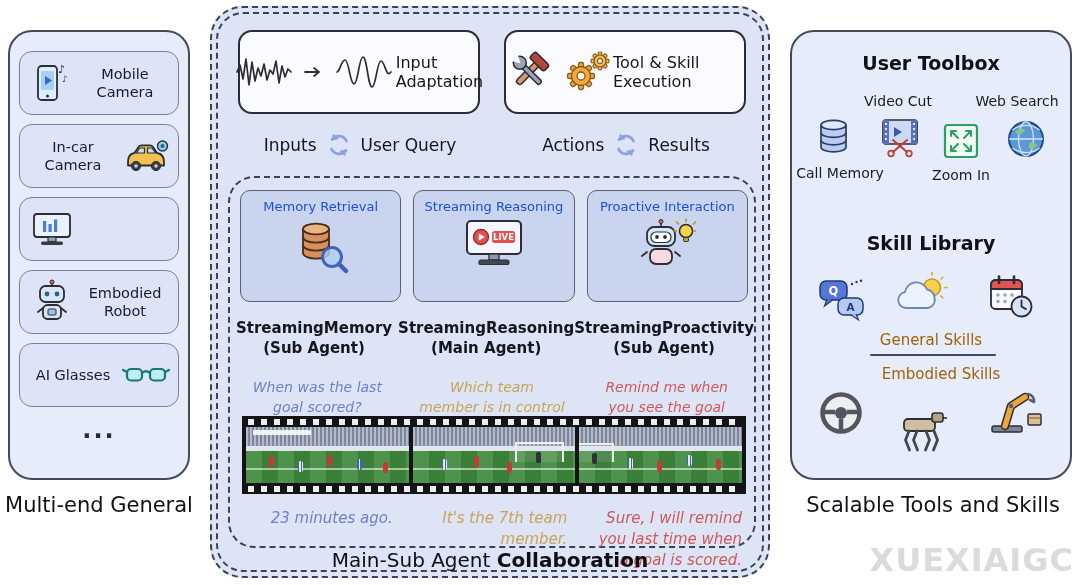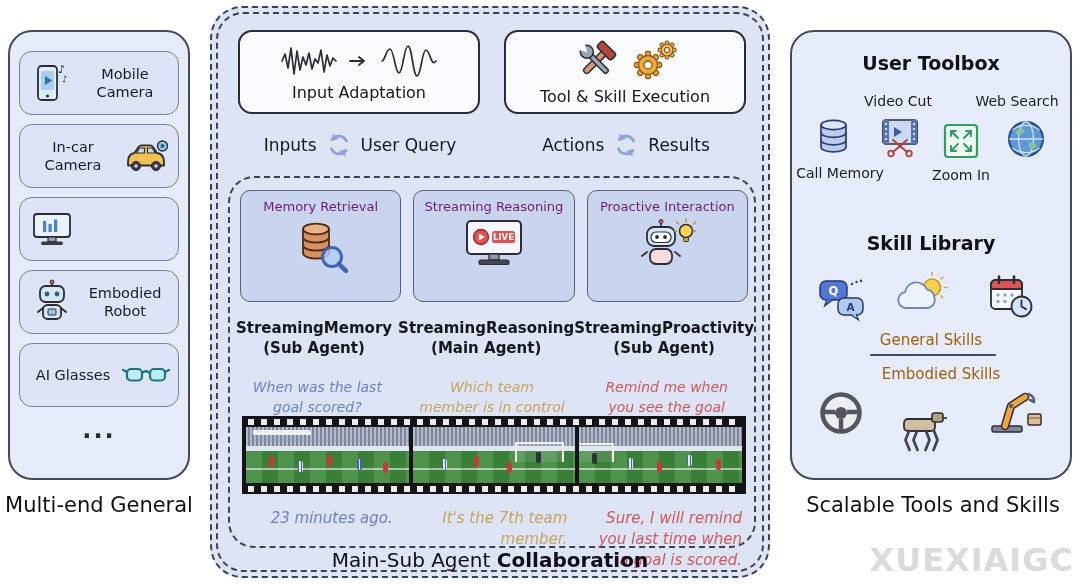--- a/index.html
+++ b/index.html
@@ -35,39 +35,39 @@
     left:210px; top:6px; width:560px; height:572px;
     background:#dde4f6; border:2px dashed #3a4258; border-radius:32px;
   }
   .center-panel::before {
     content:""; position:absolute; inset:4px; border:2px dashed #3a4258;
     border-radius:27px; pointer-events:none;
   }
   .top-box {
     top:22px; width:242px; height:84px; background:#fafbff;
     border:2px solid #2c2c34; border-radius:14px;
-    display:flex; flex-direction:column; align-items:center; justify-content:center; gap:3px;
+    display:flex; flex-direction:row; align-items:center; justify-content:center; gap:3px;
   }
   .box-input { left:26px; }
   .box-tool { left:292px; }
   .top-box .icons { display:flex; align-items:center; gap:10px; }
   .top-box .cap { font-size:16px; font-weight:500; }
 
   .flow { top:120px; height:34px; width:244px; display:flex; align-items:center; justify-content:center; gap:9px; font-size:17px; font-weight:500; }
   .flow-left { left:26px; }
   .flow-right { left:292px; }
 
   .inner-box { left:16px; top:168px; width:528px; height:372px; border:2px dashed #3a4258; border-radius:26px; }
 
   .cards { position:absolute; left:10px; top:12px; width:508px; display:flex; gap:12px; }
   .agent-card {
     flex:1; height:112px; background:#c9d4ee; border:1.8px solid #5a6176; border-radius:10px;
     display:flex; flex-direction:column; align-items:center; padding-top:8px; gap:4px;
   }
-  .agent-card .card-title { font-size:13px; text-align:center; color:#701a75; }
+  .agent-card .card-title { font-size:13px; text-align:center; color:#1d4ed8; }
 
   .agent-names { position:absolute; left:0; top:140px; width:100%; display:flex; }
   .agent-name { flex:1; text-align:center; font-size:15px; font-weight:600; line-height:1.35; white-space:nowrap; }
 
   .agent-questions { position:absolute; left:0; top:200px; width:100%; display:flex; }
   .agent-q { flex:1; text-align:center; font-size:14px; font-style:italic; font-weight:500; line-height:1.4; padding:0 14px; }
 
   .q0, .a0 { color:#6b82c8; }
   .q1, .a1 { color:#c9a455; }
   .q2, .a2 { color:#d25858; }

